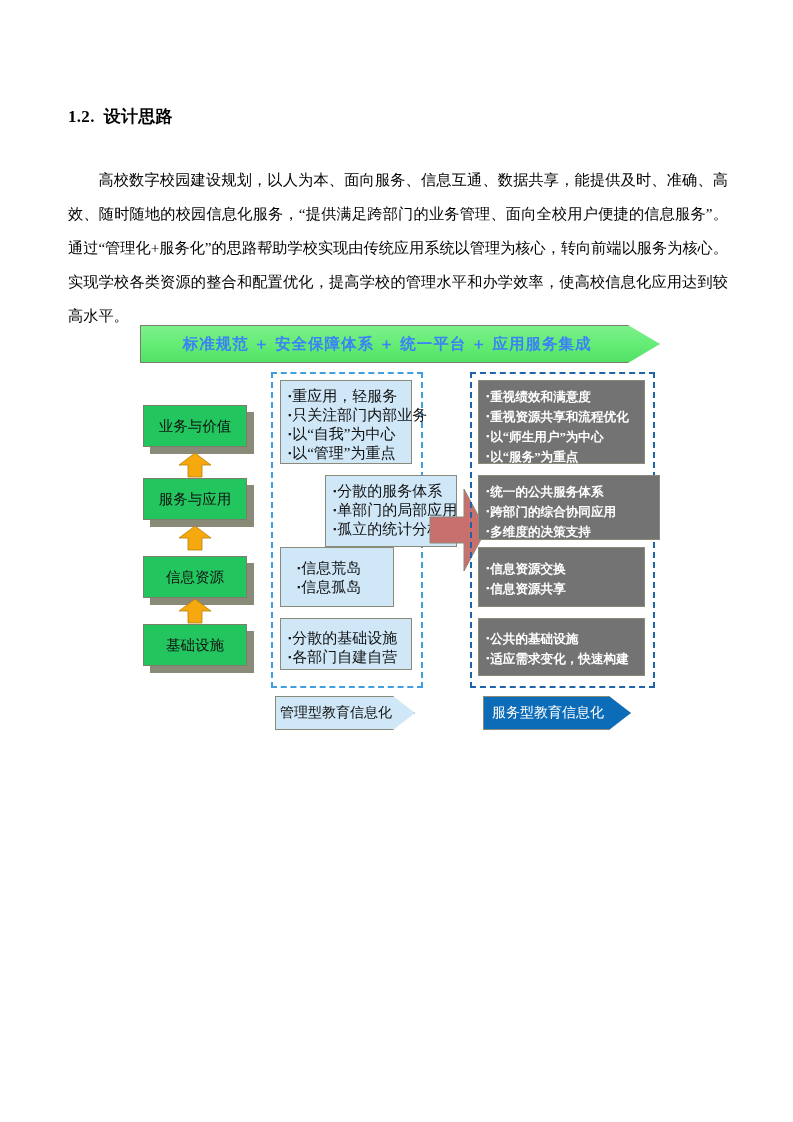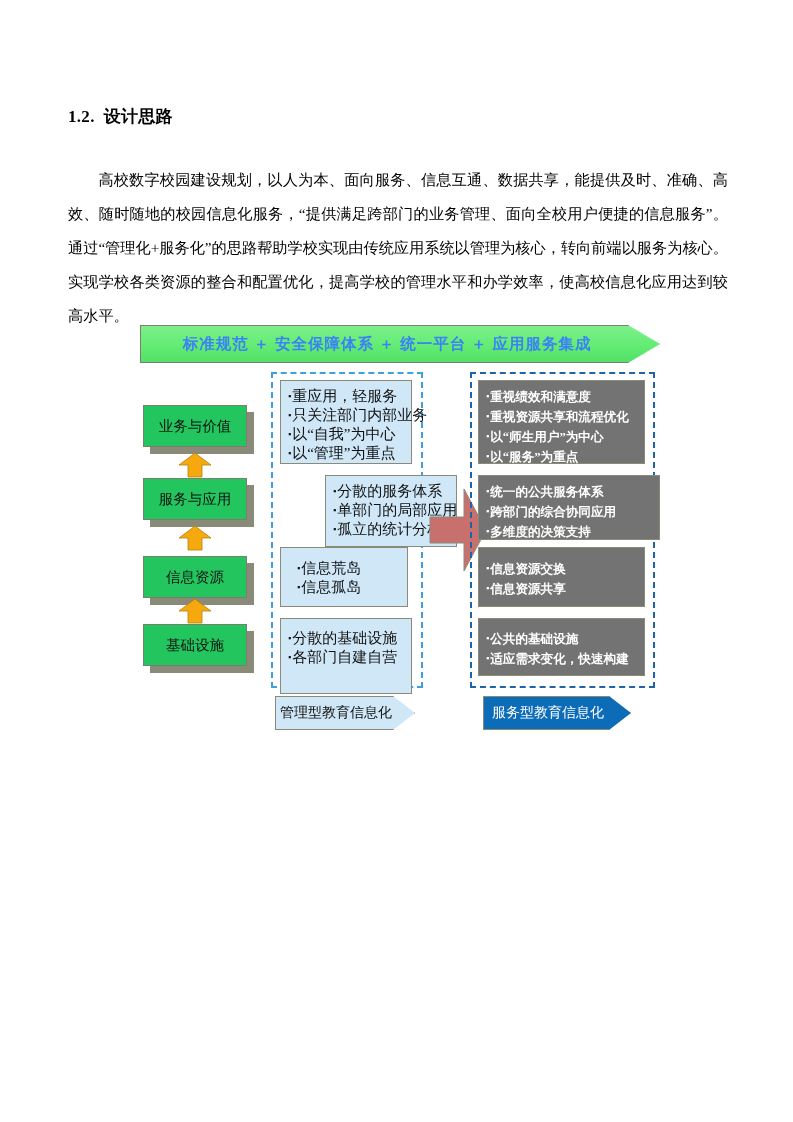--- a/index.html
+++ b/index.html
@@ -278,28 +278,28 @@
     </div>
 
     <div class="lightbox" style="left:280px; top:475px; width:132px; height:72px;margin-left:45px;">
       <ul>
         <li>分散的服务体系</li>
         <li>单部门的局部应用</li>
         <li>孤立的统计分析</li>
       </ul>
     </div>
 
-    <div class="lightbox" style="left:280px; top:547px; width:128px; height:60px; padding-top:11px;padding-left:16px;">
+    <div class="lightbox" style="left:280px; top:547px; width:114px; height:60px; padding-top:11px;padding-left:16px;">
       <ul>
         <li>信息荒岛</li>
         <li>信息孤岛</li>
       </ul>
     </div>
 
-    <div class="lightbox" style="left:280px; top:618px; width:132px; height:76px; padding-top:10px;">
+    <div class="lightbox" style="left:280px; top:618px; width:132px; height:52px; padding-top:10px;">
       <ul>
         <li>分散的基础设施</li>
         <li>各部门自建自营</li>
       </ul>
     </div>
 
     <div class="redarrow" style="left:428px; top:487px;">
       <svg width="60" height="86" viewBox="0 0 60 86">
         <polygon points="2,30 36,30 36,2 58,43 36,84 36,56 2,56" fill="#c8706e" stroke="#8a8a78" stroke-width="1"></polygon>
       </svg>

